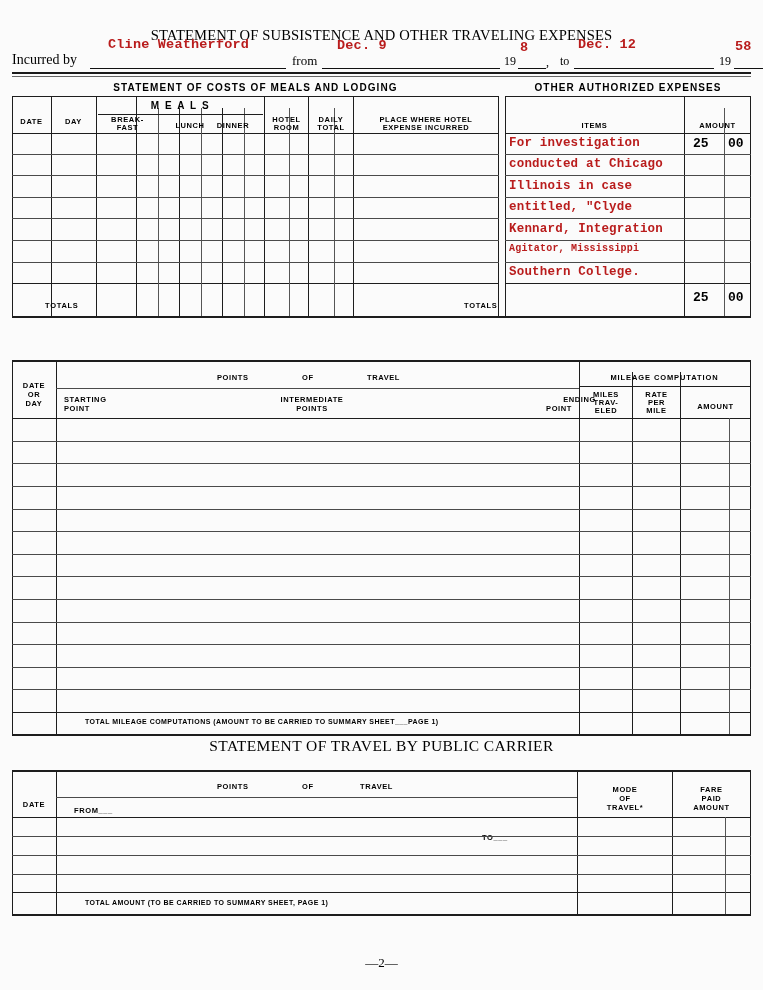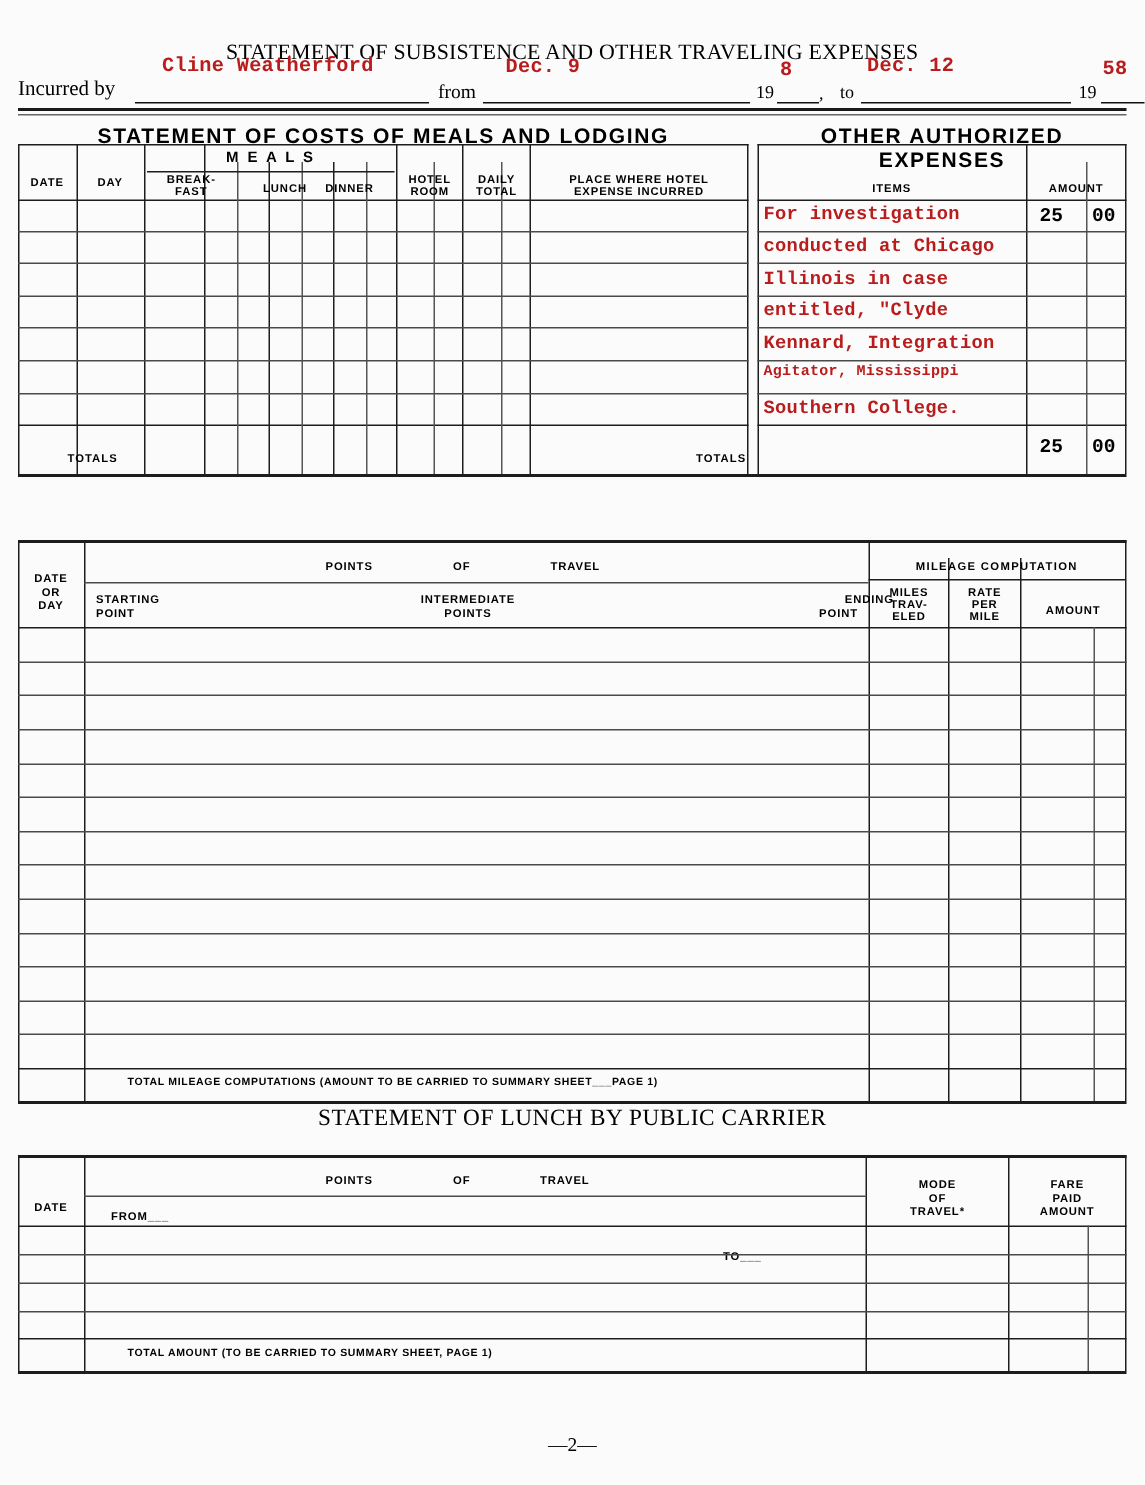--- a/index.html
+++ b/index.html
@@ -27,21 +27,21 @@
   .sect-title{
     font-family:"Liberation Serif", serif;
     font-size:15.5px;
     letter-spacing:.4px;
     text-align:center;
     white-space:nowrap;
   }
   .sect-title-sm{
     font-family:"Liberation Sans", sans-serif;
     font-weight:bold;
-    font-size:14px;
+    font-size:10px;
     letter-spacing:1.1px;
     text-align:center;
   }
 
   
   #doc-title{
     position:absolute;left:0;top:27px;width:763px;
     font-family:"Liberation Serif", serif;
     font-size:14.6px;
     letter-spacing:.15px;
@@ -287,21 +287,21 @@
     <div class="hline-soft" style="left:0;top:216px;width:739px;"></div>
     <div class="hline-soft" style="left:0;top:239px;width:739px;"></div>
     <div class="hline-soft" style="left:0;top:262px;width:739px;"></div>
     <div class="hline-soft" style="left:0;top:284px;width:739px;"></div>
     <div class="hline-soft" style="left:0;top:307px;width:739px;"></div>
     <div class="hline-soft" style="left:0;top:329px;width:739px;"></div>
 
     <div class="smallcap" style="position:absolute;left:73px;top:358px;letter-spacing:.45px;">TOTAL MILEAGE COMPUTATIONS  (AMOUNT TO BE CARRIED TO SUMMARY SHEET___PAGE 1)</div>
   </div>
 
-  <div class="sect-title" style="position:absolute;left:0;top:737px;width:763px;">STATEMENT OF LUNCH BY PUBLIC CARRIER</div>
+  <div class="sect-title" style="position:absolute;left:0;top:737px;width:763px;">STATEMENT OF TRAVEL BY PUBLIC CARRIER</div>
 
   <div id="t3">
     <div class="hrule" style="left:0;top:0;width:739px;height:1.6px;background:#1d1d1d;"></div>
     <div class="hline" style="left:0;top:47px;width:739px;"></div>
     <div class="hline" style="left:0;top:122px;width:739px;"></div>
     <div class="hrule" style="left:0;top:144px;width:739px;height:1.6px;background:#1d1d1d;"></div>
 
     <div class="vline" style="left:0;top:0;height:144px;"></div>
     <div class="vline" style="left:44px;top:0;height:144px;"></div>
     <div class="vline" style="left:565px;top:0;height:144px;"></div>

